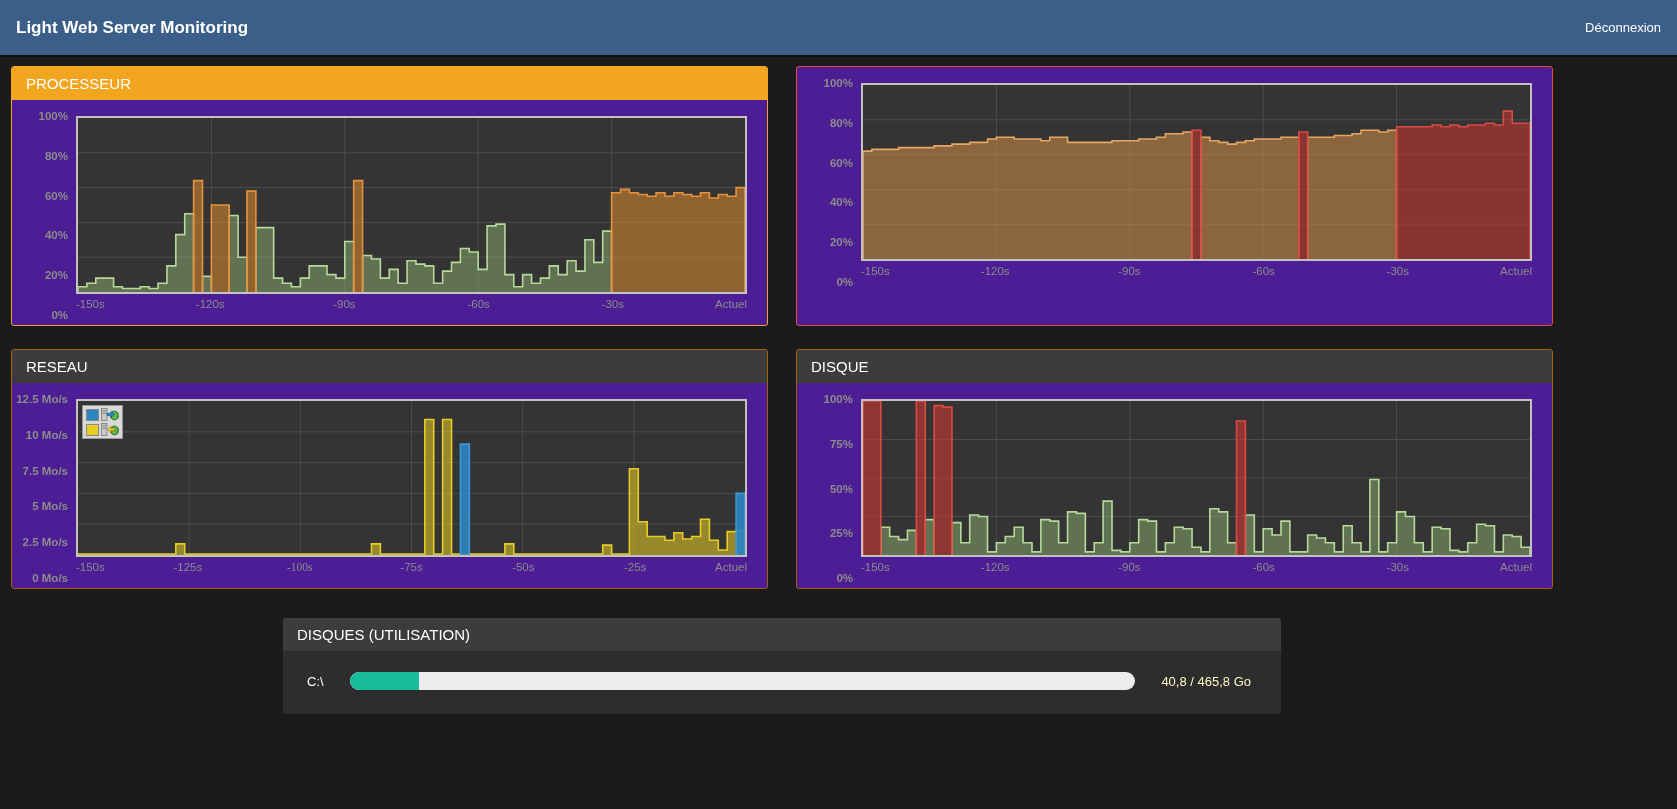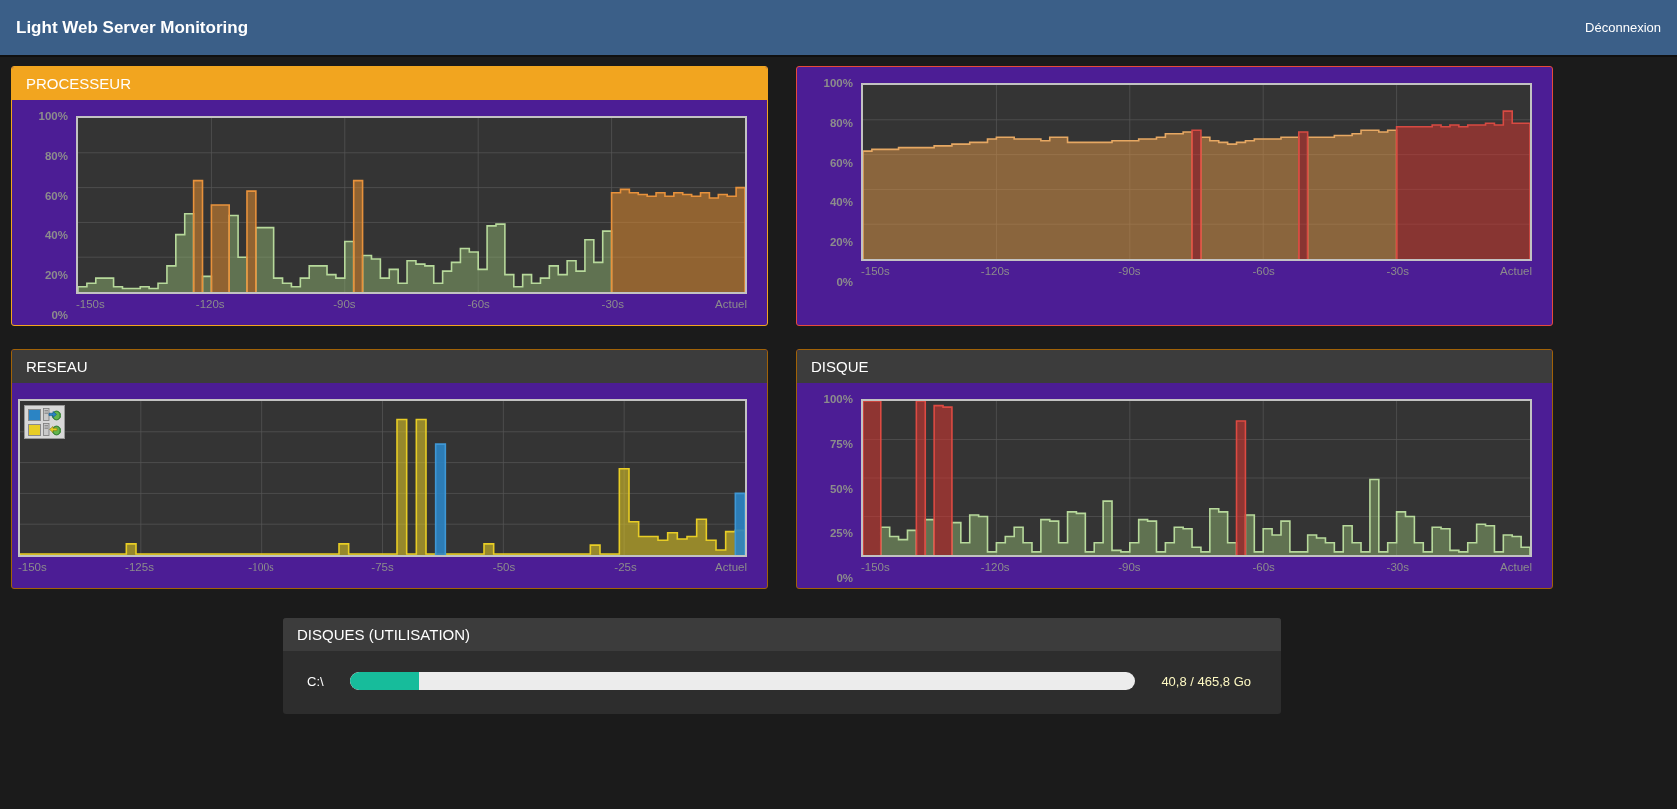--- a/index.html
+++ b/index.html
@@ -189,20 +189,28 @@
     </div>
   </div>
 
   <div class="grid row2">
     <div class="panel">
       <div class="panel-header">
         <span>RESEAU</span>
       </div>
       <div class="panel-body">
         <div class="chart">
+          <div class="yaxis">
+              <div class="ylab" style="top: 0%;">12.5 Mo/s</div>
+              <div class="ylab" style="top: 20%;">10 Mo/s</div>
+              <div class="ylab" style="top: 40%;">7.5 Mo/s</div>
+              <div class="ylab" style="top: 60%;">5 Mo/s</div>
+              <div class="ylab" style="top: 80%;">2.5 Mo/s</div>
+              <div class="ylab" style="top: 100%;">0 Mo/s</div>
+            </div>
           <div class="plot-col">
             <div class="plot">
               <div class="legend">
                 <div class="legend-row">
                   <span class="legend-swatch" style="background-color: rgb(43, 132, 196);"></span>
                   <span>
                     <svg width="18" height="13" viewBox="0 0 18 13">
                       <rect x="0.5" y="0.5" width="5.5" height="12" fill="#C9C9C9" stroke="#7a7a7a" stroke-width="0.8"></rect>
                       <rect x="1.5" y="2" width="3.5" height="1.4" fill="#8f8f8f"></rect>
                       <rect x="1.5" y="4.5" width="3.5" height="1.4" fill="#8f8f8f"></rect>

